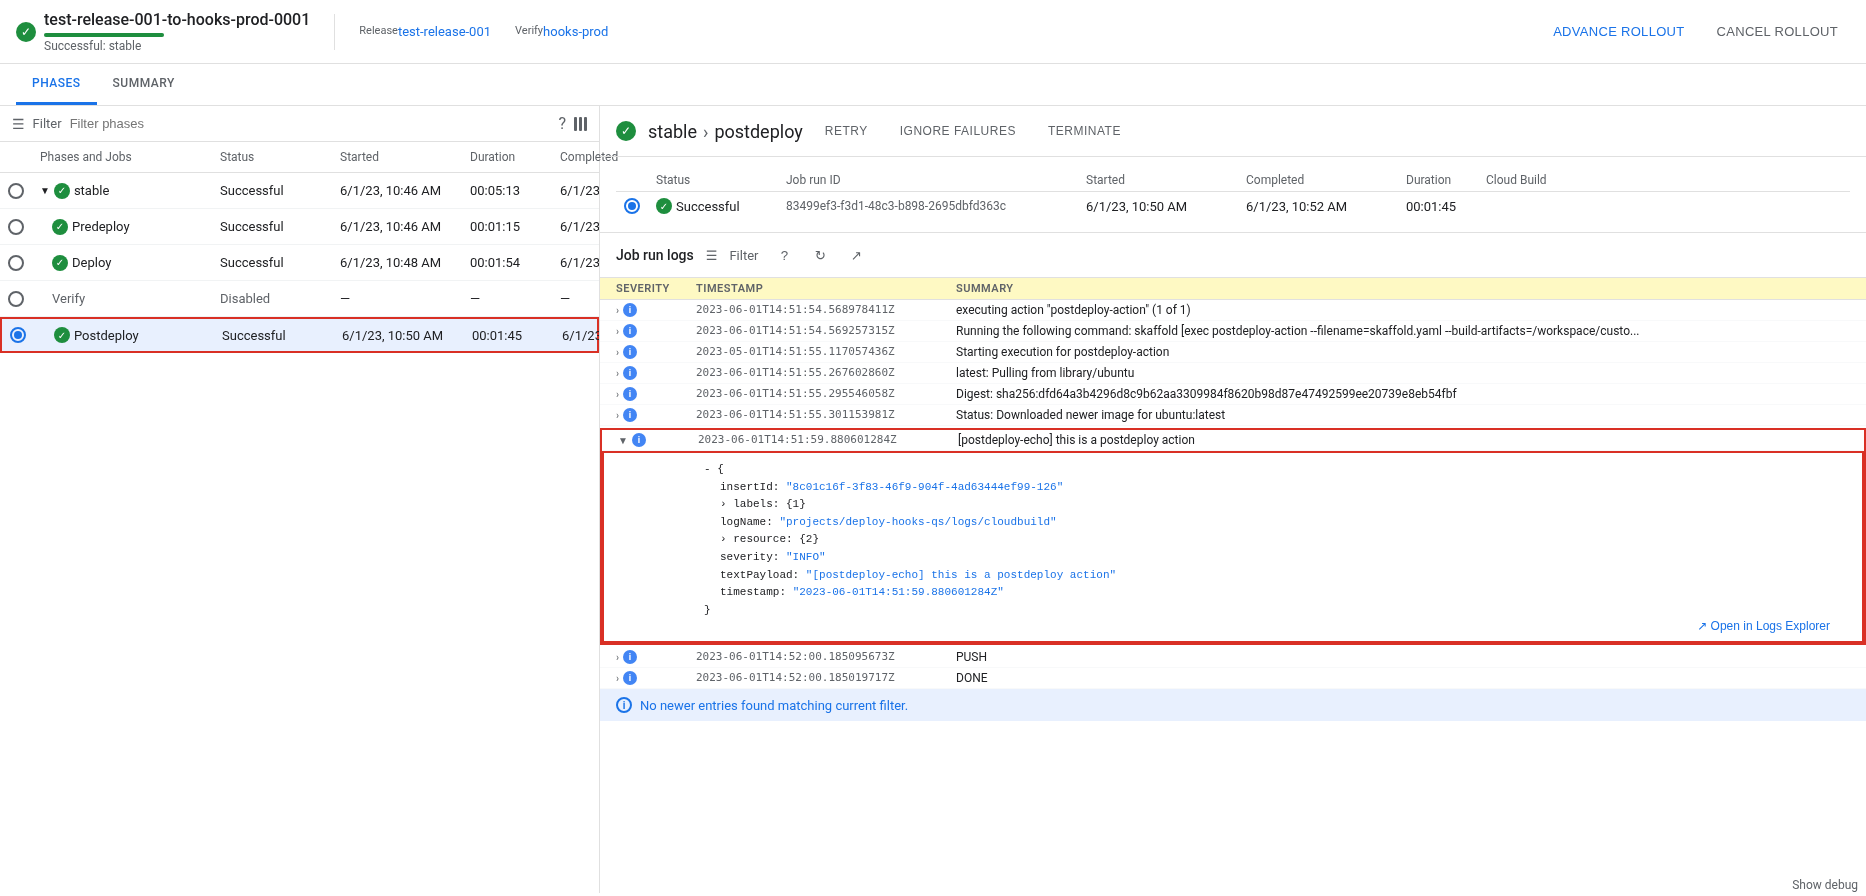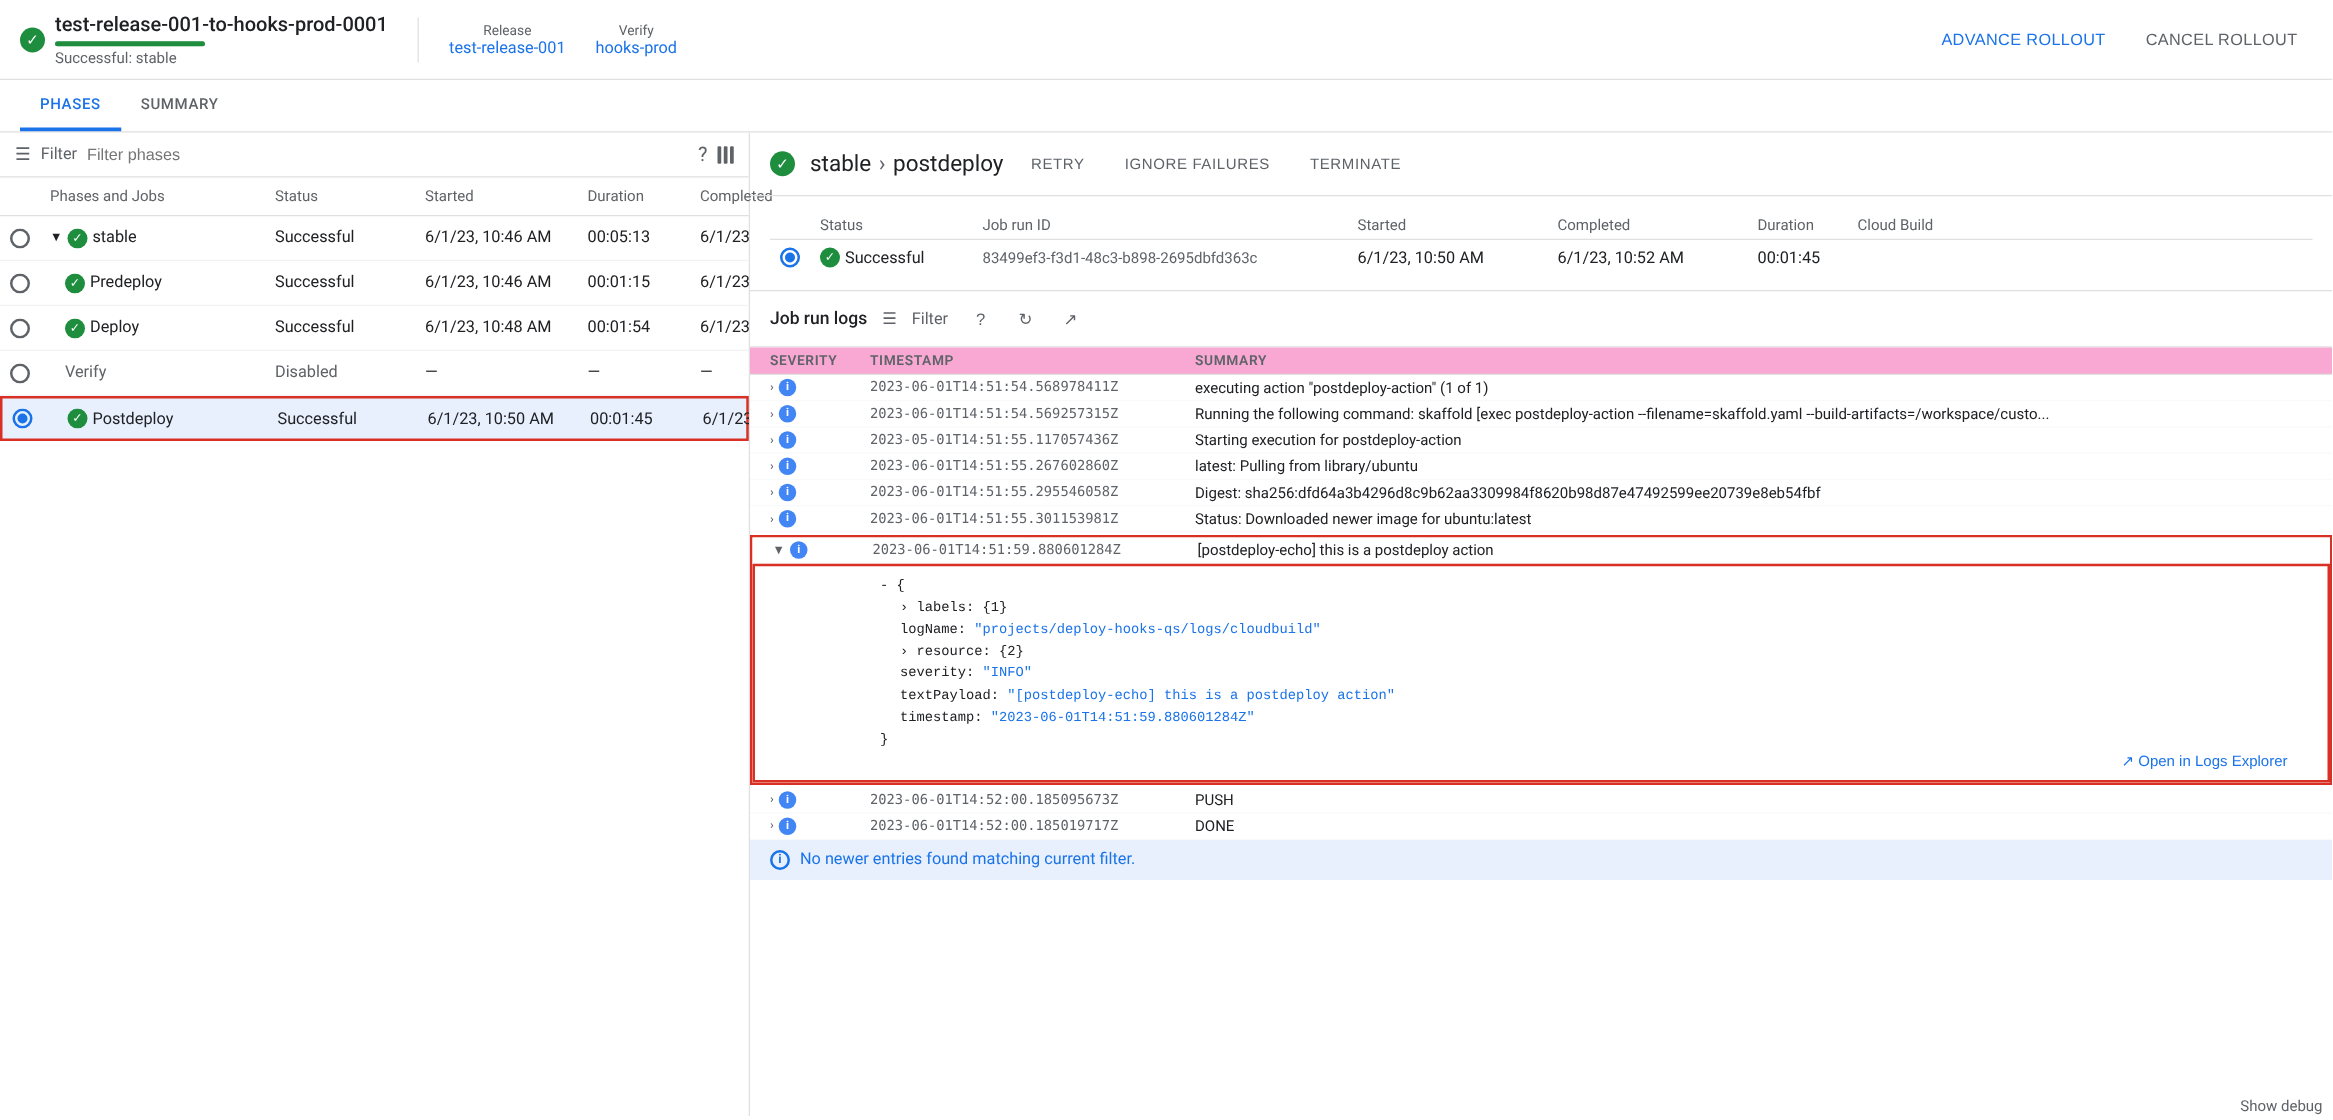--- a/index.html
+++ b/index.html
@@ -37,21 +37,21 @@
       border-radius: 2px;
       width: 100%;
     }
     .success-text {
       font-size: 12px;
       color: #5f6368;
       margin-top: 2px;
     }
     .meta-block {
       display: flex;
-      flex-direction: column;
+      flex-direction: row;
       text-align: center;
     }
     .meta-label {
       font-size: 11px;
       color: #5f6368;
     }
     .meta-link {
       color: #1a73e8;
       text-decoration: none;
       font-size: 13px;
@@ -298,21 +298,21 @@
 
     .log-table-header {
       display: grid;
       grid-template-columns: 80px 260px 1fr;
       font-size: 11px;
       font-weight: 600;
       color: #5f6368;
       padding: 4px 16px;
       border-bottom: 1px solid #e0e0e0;
       letter-spacing: 0.5px;
-      background: #f9a8d4;
+      background: #fef9c3;
     }
     .log-body {
       flex: 1;
       overflow-y: auto;
       font-size: 12px;
     }
     .log-row {
       display: grid;
       grid-template-columns: 80px 260px 1fr;
       padding: 3px 16px;
@@ -644,20 +644,23 @@
             <div class="severity-cell">
               <span class="chevron">▼</span>
               <div class="info-badge">i</div>
             </div>
             <div class="timestamp-cell">2023-06-01T14:51:59.880601284Z</div>
             <div class="summary-cell">[postdeploy-echo] this is a postdeploy action</div>
           </div>
           <div class="json-block">
             <div>-  {</div>
             <div style="padding-left:16px;">
+              <span class="json-key">insertId: </span><span class="json-string">"8c01c16f-3f83-46f9-904f-4ad63444ef99-126"</span>
+            </div>
+            <div style="padding-left:16px;">
               <span class="expand-json">› labels: {1}</span>
             </div>
             <div style="padding-left:16px;">
               <span class="json-key">logName: </span><span class="json-string">"projects/deploy-hooks-qs/logs/cloudbuild"</span>
             </div>
             <div style="padding-left:16px;">
               <span class="expand-json">› resource: {2}</span>
             </div>
             <div style="padding-left:16px;">
               <span class="json-key">severity: </span><span class="json-string">"INFO"</span>

